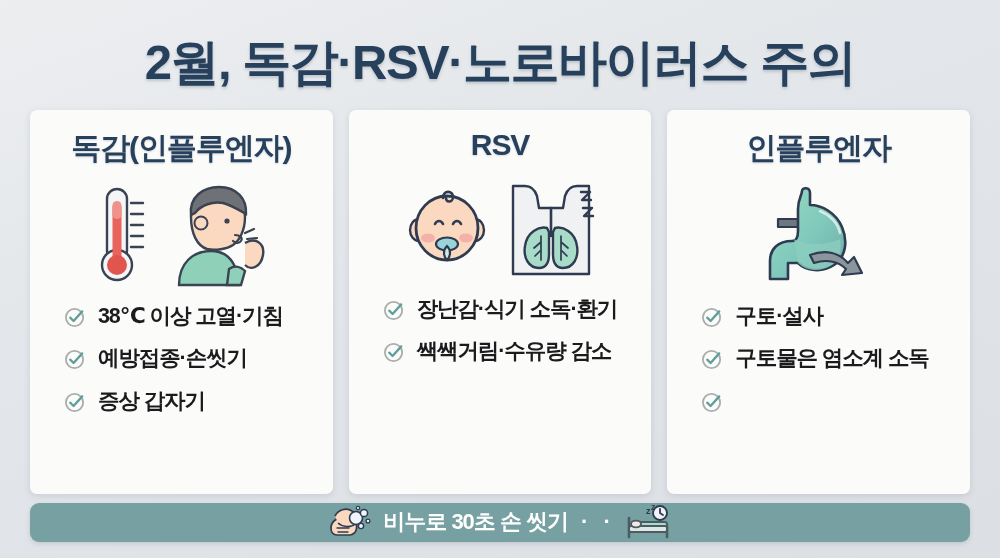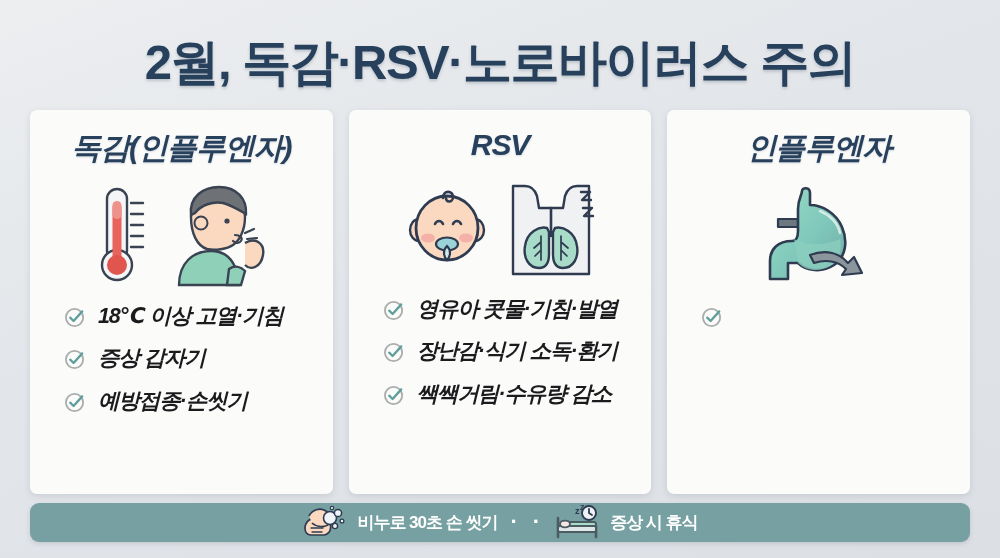--- a/index.html
+++ b/index.html
@@ -40,21 +40,20 @@
     color: #27405c;
     text-shadow: 0 2px 3px rgba(140,150,165,0.45);
     white-space: nowrap;
   }
 
   
   .cards {
     display: flex;
     gap: 16px;
     height: 456px;
-    font-style: italic;
   }
   .card {
     flex: 1 1 0;
     background: #fbfbfa;
     border-radius: 7px;
     box-shadow: 0 2px 6px rgba(120,130,145,0.22);
     padding: 18px 14px 12px 14px;
     display: flex;
     flex-direction: column;
     align-items: center;
@@ -118,21 +117,21 @@
     justify-content: center;
     gap: 11px;
     box-shadow: 0 2px 4px rgba(120,130,145,0.25);
   }
   .footer-item {
     display: flex;
     align-items: center;
     gap: 9px;
   }
   .footer-text {
-    font-size: 17px;
+    font-size: 22px;
     font-weight: 800;
     letter-spacing: -1px;
     color: #ffffff;
     white-space: nowrap;
   }
   .footer-sep {
     font-size: 22px;
     font-weight: 800;
     color: #ffffff;
     padding: 0 2px;
@@ -185,35 +184,35 @@
           </g>
         </svg>
       </div>
 
       <div class="bullets">
         <div class="bullet">
           <svg class="check-icon" viewBox="0 0 24 24">
             <circle cx="11" cy="12" r="9" fill="none" stroke="#a9aeac" stroke-width="1.9"></circle>
             <path d="M6.5 12.2 L10 15.6 L19 5.6" fill="none" stroke="#5f9e9b" stroke-width="2.4" stroke-linecap="round" stroke-linejoin="round"></path>
           </svg>
-          <span class="bullet-text">18℃ 이상 고열·기침</span>
+          <span class="bullet-text">38℃ 이상 고열·기침</span>
+        </div>
+        <div class="bullet">
+          <svg class="check-icon" viewBox="0 0 24 24">
+            <circle cx="11" cy="12" r="9" fill="none" stroke="#a9aeac" stroke-width="1.9"></circle>
+            <path d="M6.5 12.2 L10 15.6 L19 5.6" fill="none" stroke="#5f9e9b" stroke-width="2.4" stroke-linecap="round" stroke-linejoin="round"></path>
+          </svg>
+          <span class="bullet-text">예방접종·손씻기</span>
         </div>
         <div class="bullet">
           <svg class="check-icon" viewBox="0 0 24 24">
             <circle cx="11" cy="12" r="9" fill="none" stroke="#a9aeac" stroke-width="1.9"></circle>
             <path d="M6.5 12.2 L10 15.6 L19 5.6" fill="none" stroke="#5f9e9b" stroke-width="2.4" stroke-linecap="round" stroke-linejoin="round"></path>
           </svg>
           <span class="bullet-text">증상 갑자기</span>
-        </div>
-        <div class="bullet">
-          <svg class="check-icon" viewBox="0 0 24 24">
-            <circle cx="11" cy="12" r="9" fill="none" stroke="#a9aeac" stroke-width="1.9"></circle>
-            <path d="M6.5 12.2 L10 15.6 L19 5.6" fill="none" stroke="#5f9e9b" stroke-width="2.4" stroke-linecap="round" stroke-linejoin="round"></path>
-          </svg>
-          <span class="bullet-text">예방접종·손씻기</span>
         </div>
       </div>
     </div>
 
     <div class="card">
       <div class="card-title">RSV</div>
 
       <div class="card-art">
 
         <svg class="art-svg" width="96" height="96" viewBox="0 0 96 96">
@@ -239,27 +238,20 @@
             <path d="M60 58 L60 82 M60 64 L67 70 M60 72 L66 78"></path>
           </g>
           <g stroke="#2e3b50" stroke-width="2.4" fill="none" stroke-linecap="round" stroke-linejoin="round">
             <path d="M80 14 L89 14 L81 22 L90 22"></path>
             <path d="M82 30 L91 30 L83 38 L92 38"></path>
           </g>
         </svg>
       </div>
 
       <div class="bullets">
-        <div class="bullet">
-          <svg class="check-icon" viewBox="0 0 24 24">
-            <circle cx="11" cy="12" r="9" fill="none" stroke="#a9aeac" stroke-width="1.9"></circle>
-            <path d="M6.5 12.2 L10 15.6 L19 5.6" fill="none" stroke="#5f9e9b" stroke-width="2.4" stroke-linecap="round" stroke-linejoin="round"></path>
-          </svg>
-          <span class="bullet-text">영유아 콧물·기침·발열</span>
-        </div>
         <div class="bullet">
           <svg class="check-icon" viewBox="0 0 24 24">
             <circle cx="11" cy="12" r="9" fill="none" stroke="#a9aeac" stroke-width="1.9"></circle>
             <path d="M6.5 12.2 L10 15.6 L19 5.6" fill="none" stroke="#5f9e9b" stroke-width="2.4" stroke-linecap="round" stroke-linejoin="round"></path>
           </svg>
           <span class="bullet-text">장난감·식기 소독·환기</span>
         </div>
         <div class="bullet">
           <svg class="check-icon" viewBox="0 0 24 24">
             <circle cx="11" cy="12" r="9" fill="none" stroke="#a9aeac" stroke-width="1.9"></circle>
@@ -289,20 +281,34 @@
           <path d="M66 72 C82 66 96 70 104 80 L110 74 L118 90 L98 92 L102 86 C94 78 82 76 70 80 Z" fill="#8a959c" stroke="#2e3b50" stroke-width="2.2" stroke-linejoin="round"></path>
         </svg>
       </div>
 
       <div class="bullets">
         <div class="bullet">
           <svg class="check-icon" viewBox="0 0 24 24">
             <circle cx="11" cy="12" r="9" fill="none" stroke="#a9aeac" stroke-width="1.9"></circle>
             <path d="M6.5 12.2 L10 15.6 L19 5.6" fill="none" stroke="#5f9e9b" stroke-width="2.4" stroke-linecap="round" stroke-linejoin="round"></path>
           </svg>
+          <span class="bullet-text">구토·설사</span>
+        </div>
+        <div class="bullet">
+          <svg class="check-icon" viewBox="0 0 24 24">
+            <circle cx="11" cy="12" r="9" fill="none" stroke="#a9aeac" stroke-width="1.9"></circle>
+            <path d="M6.5 12.2 L10 15.6 L19 5.6" fill="none" stroke="#5f9e9b" stroke-width="2.4" stroke-linecap="round" stroke-linejoin="round"></path>
+          </svg>
+          <span class="bullet-text">구토물은 염소계 소독</span>
+        </div>
+        <div class="bullet">
+          <svg class="check-icon" viewBox="0 0 24 24">
+            <circle cx="11" cy="12" r="9" fill="none" stroke="#a9aeac" stroke-width="1.9"></circle>
+            <path d="M6.5 12.2 L10 15.6 L19 5.6" fill="none" stroke="#5f9e9b" stroke-width="2.4" stroke-linecap="round" stroke-linejoin="round"></path>
+          </svg>
         </div>
       </div>
     </div>
 
   </div>
 
   <div class="footer-bar">
 
     <div class="footer-item">
       <svg class="footer-icon" width="46" height="36" viewBox="0 0 46 36">
@@ -332,17 +338,16 @@
         <g fill="#2e3b50" font-family="'Liberation Sans', sans-serif" font-weight="700">
           <text x="22" y="10" font-size="9">z</text>
           <text x="27" y="5.5" font-size="7">Z</text>
         </g>
         <line x1="5" y1="14" x2="5" y2="33" stroke="#4b5c63" stroke-width="2.6" stroke-linecap="round"></line>
         <line x1="43" y1="22" x2="43" y2="33" stroke="#4b5c63" stroke-width="2.6" stroke-linecap="round"></line>
         <rect x="5" y="22" width="38" height="6" rx="2" fill="#dfe7e7" stroke="#4b5c63" stroke-width="2"></rect>
         <path d="M16 18 L41 18 C42.5 18 43 19 43 20.5 L43 22 L16 22 Z" fill="#a8dcc8" stroke="#4b5c63" stroke-width="2" stroke-linejoin="round"></path>
         <ellipse cx="12" cy="20" rx="5" ry="3.4" fill="#f7e7e3" stroke="#4b5c63" stroke-width="1.9"></ellipse>
       </svg>
-      <span class="footer-text">증상 시 휴식</span>
     </div>
 
   </div>
 </div>
 
 </body></html>

